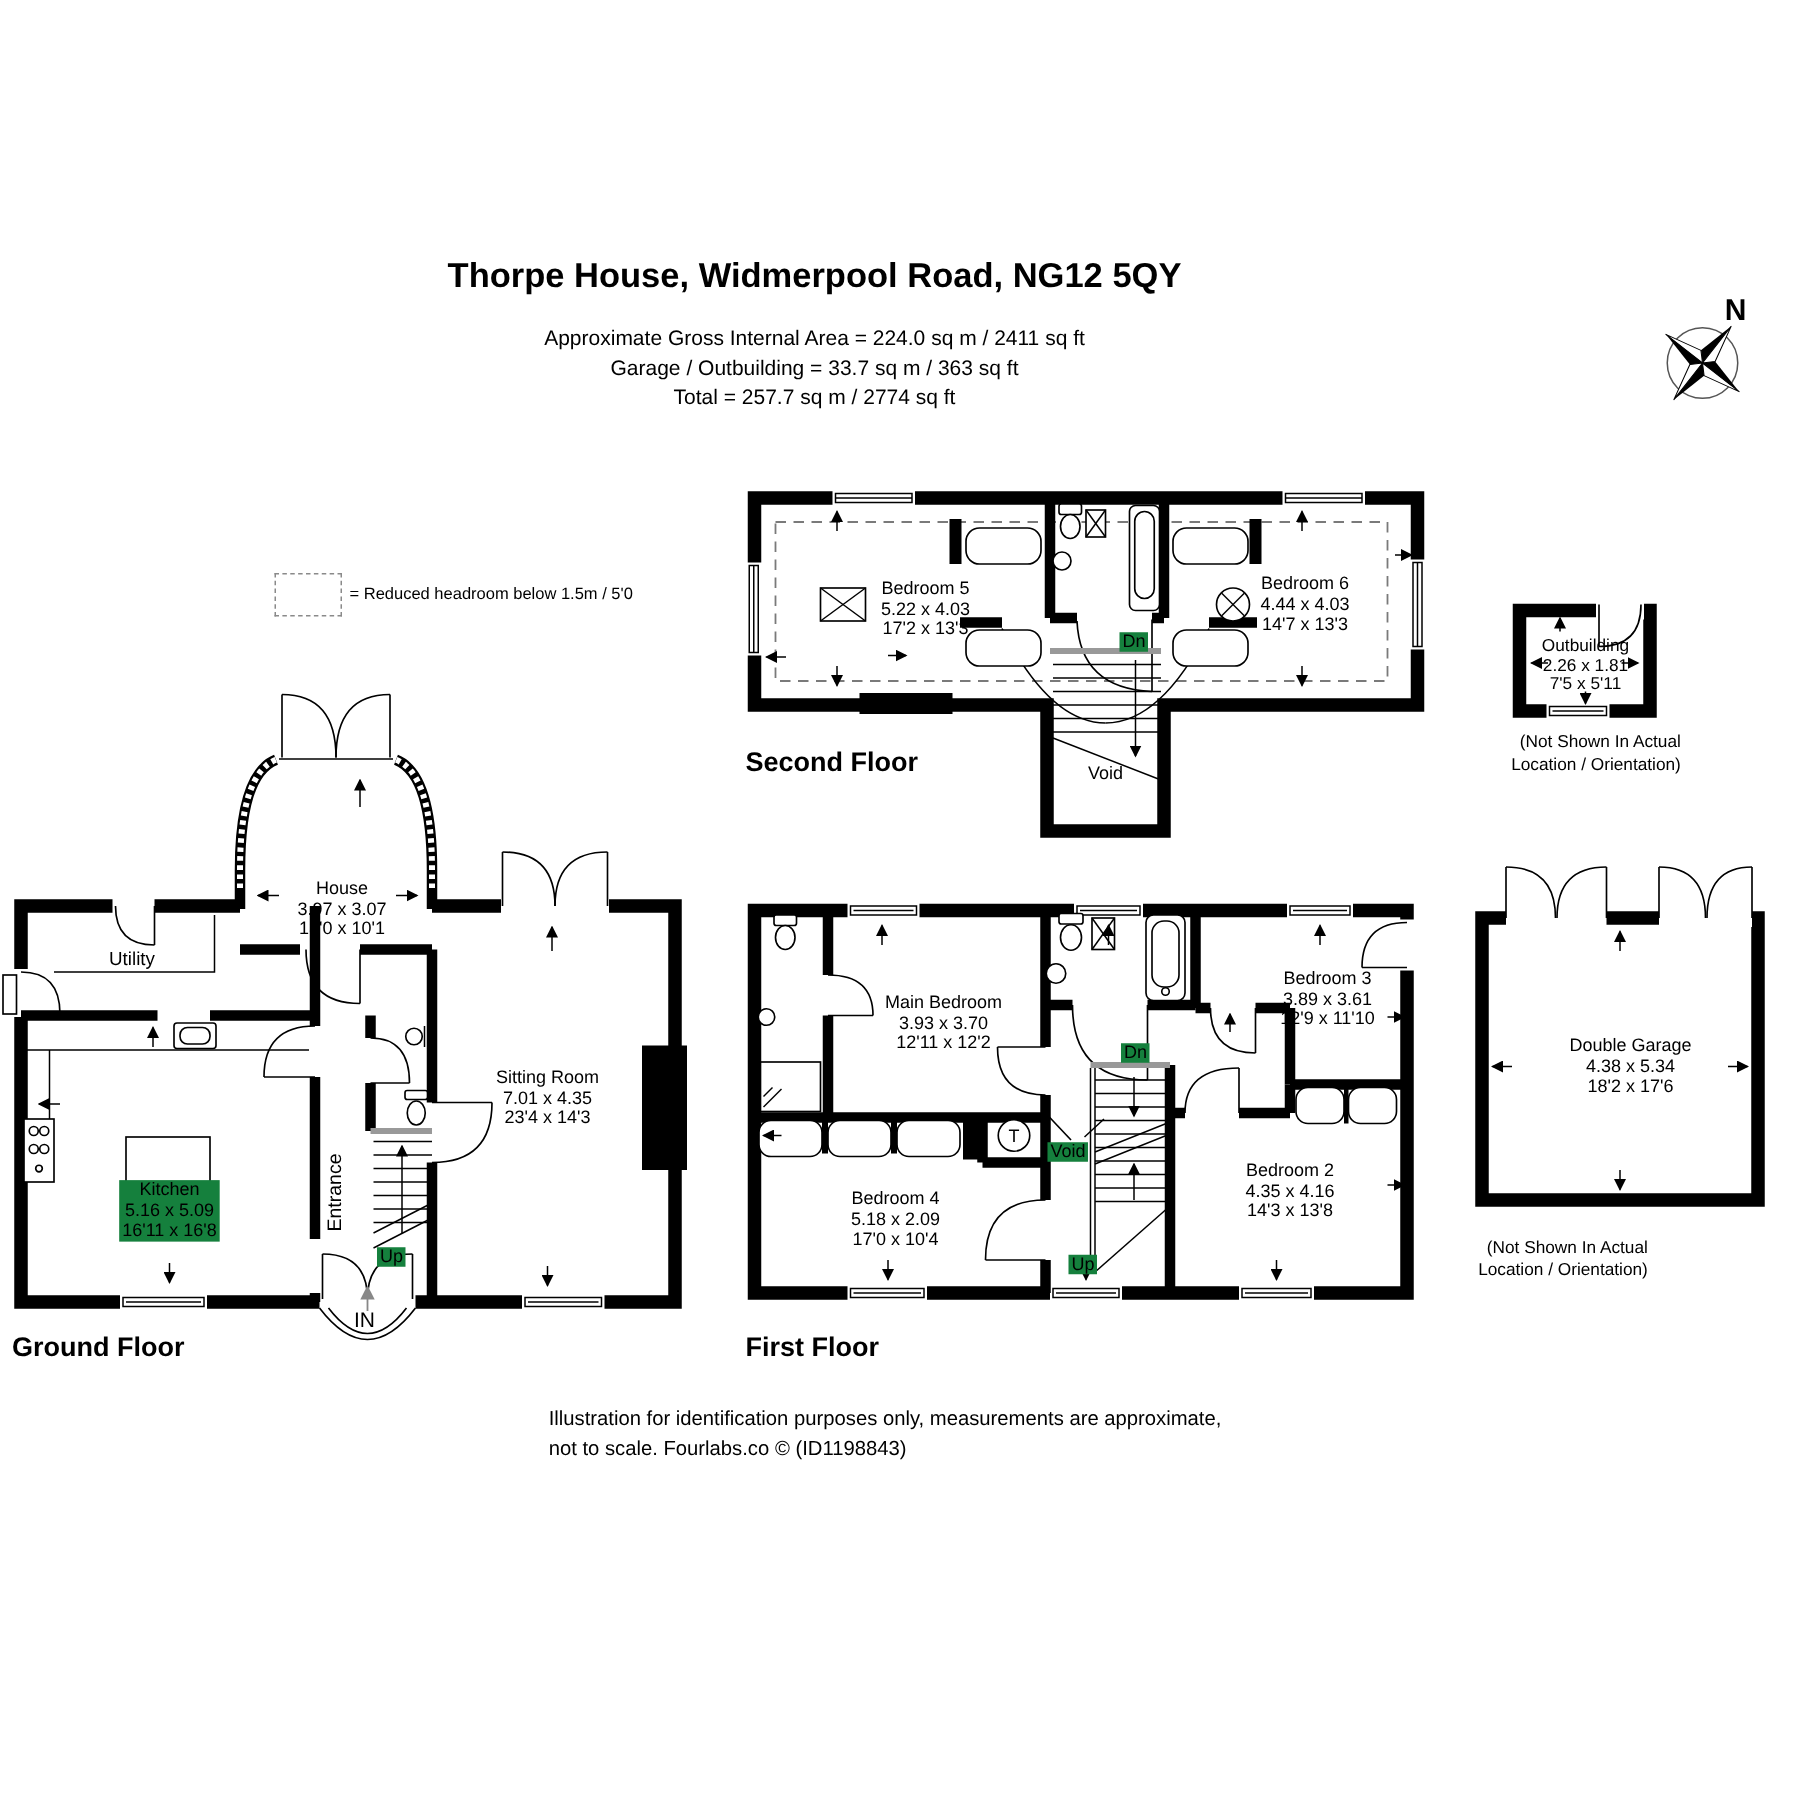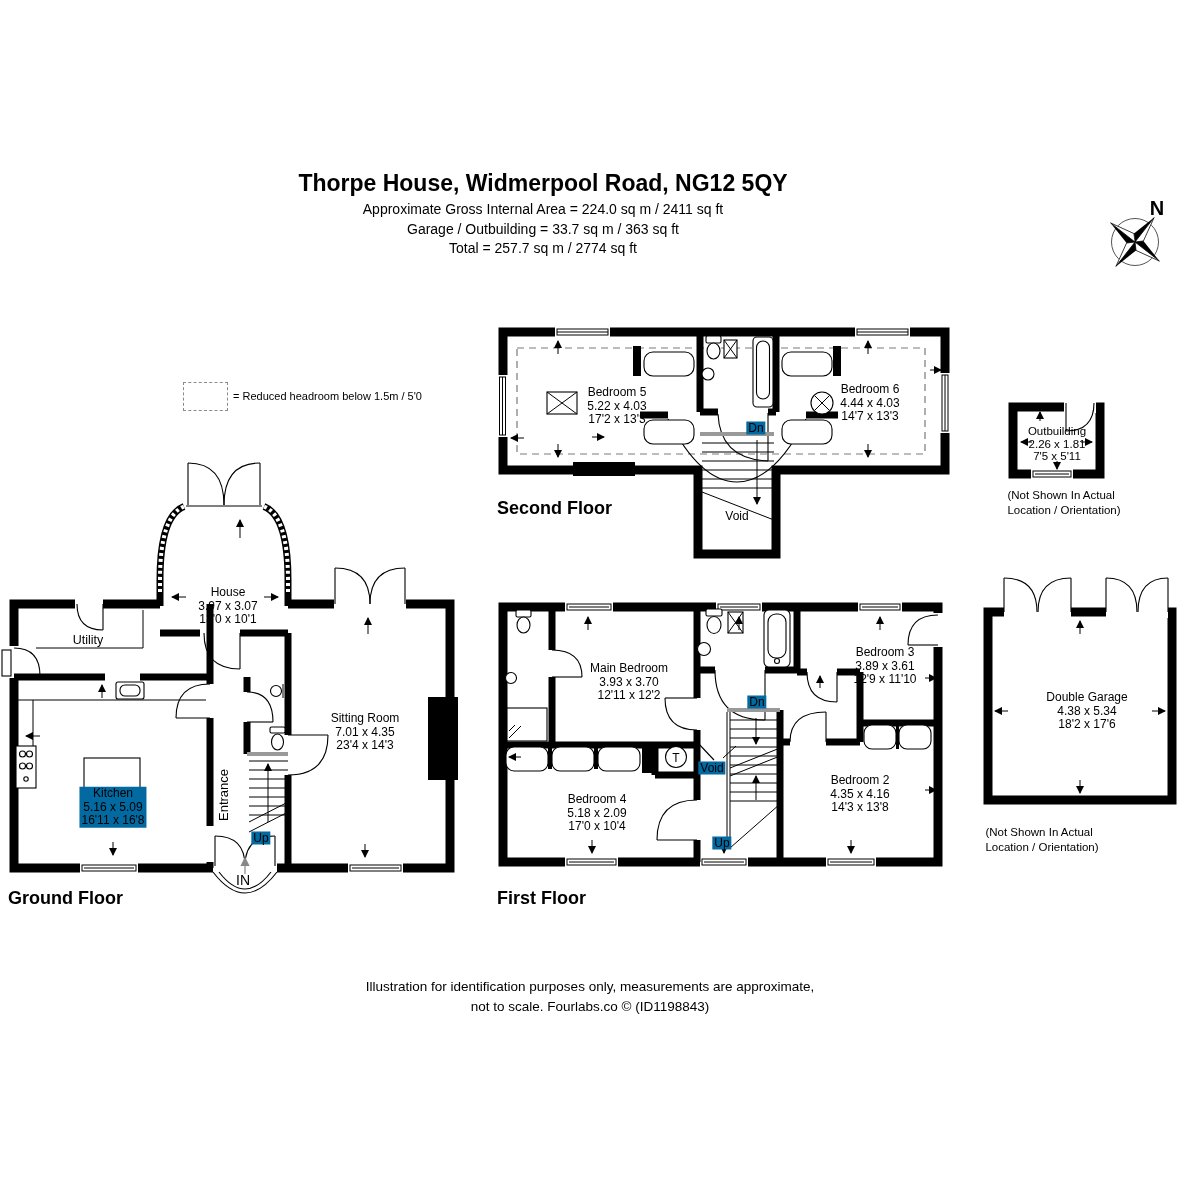--- a/index.html
+++ b/index.html
@@ -1,35 +1,35 @@
 <!DOCTYPE html>
 <html><head>
 <meta charset="utf-8">
 <style>
   html,body{margin:0;padding:0;background:#fff}
   #canvas{position:relative;width:1200px;height:1200px;background:#fff;overflow:hidden;
           font-family:"Liberation Sans",sans-serif;color:#000}
   svg{position:absolute}
 
   .hdr{position:absolute;left:543px;top:170px;transform:translateX(-50%);text-align:center;white-space:nowrap}
-  .hdr .t{font-size:23px;font-weight:bold;line-height:26px;margin-bottom:4px}
+  .hdr .t{font-size:23px;font-weight:bold;line-height:26px;margin-bottom:20px}
   .hdr .s{font-size:14px;line-height:19.5px}
 
   .rl{position:absolute;transform:translate(-50%,-50%);text-align:center;white-space:nowrap;
       font-size:12px;line-height:13.5px}
   .rl span{display:block}
   .lbl{position:absolute;transform:translate(-50%,-50%);white-space:nowrap;font-size:12px;line-height:13px;text-align:center}
-  .bg{background:#0369a1;padding:0 2px}
+  .bg{background:#15803d;padding:0 2px}
   .vert{transform:translate(-50%,-50%) rotate(-90deg);font-size:13px}
   .floor-title{position:absolute;font-weight:bold;font-size:18px;white-space:nowrap}
-  .note{position:absolute;transform:translateX(-50%);text-align:left;font-size:11.5px;line-height:14.5px;white-space:nowrap}
+  .note{position:absolute;transform:translateX(-50%);text-align:right;font-size:11.5px;line-height:14.5px;white-space:nowrap}
   .legend-text{position:absolute;font-size:11px;white-space:nowrap}
   .legend-box{position:absolute;border:1.4px dashed #8a8a8a;background:#fff}
   .north{position:absolute;transform:translate(-50%,-50%);font-size:20px;font-weight:bold}
-  .ftr{position:absolute;left:590px;top:977px;transform:translateX(-50%);text-align:center;
+  .ftr{position:absolute;left:590px;top:936px;transform:translateX(-50%);text-align:left;
        font-size:13.5px;line-height:20px;white-space:nowrap}
 
   .wall{fill:none;stroke:#000;stroke-width:9}
   .fillw{fill:#fff;stroke:none}
   .iw{stroke:#000;stroke-width:7;fill:none}
   .thin{stroke:#000;stroke-width:1.1;fill:none}
   .fix{stroke:#000;stroke-width:1.1;fill:#fff}
   .dash{stroke:#7a7a7a;stroke-width:1.2;fill:none;stroke-dasharray:7 5}
   .gray{stroke:#999;stroke-width:4;fill:none}
   .dim{stroke:#000;stroke-width:1;fill:none}

